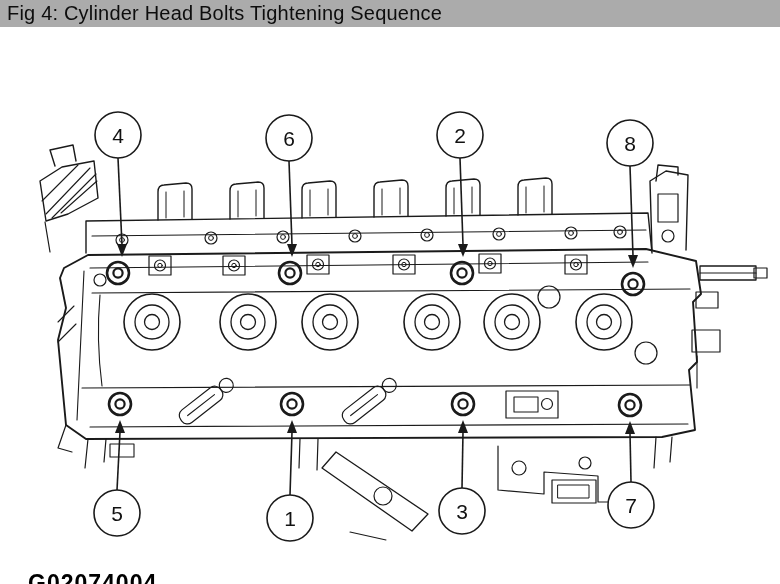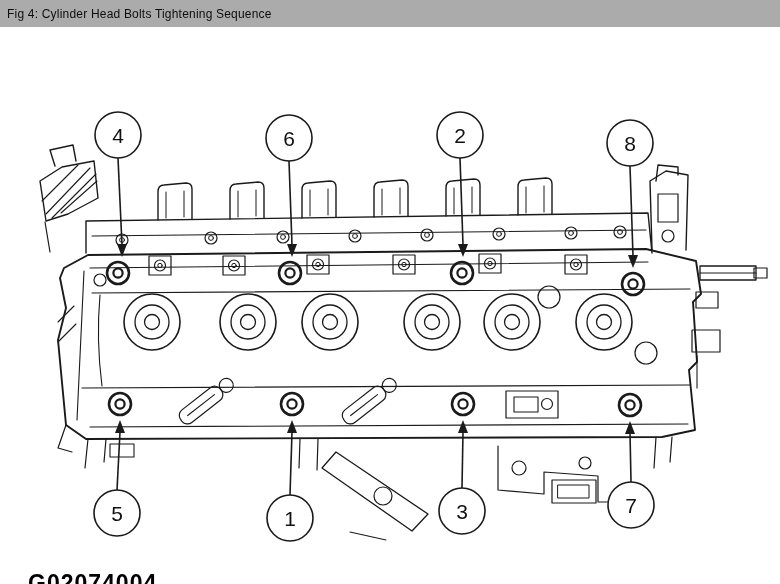--- a/index.html
+++ b/index.html
@@ -17,21 +17,21 @@
     width: 780px;
     height: 27px;
     background: #ababab;
     display: flex;
     align-items: center;
     padding-left: 7px;
     box-sizing: border-box;
     z-index: 3;
   }
   .header .title {
-    font-size: 12px;
+    font-size: 20px;
     color: #0d0d0d;
     letter-spacing: 0.2px;
     white-space: nowrap;
   }
   .canvas {
     position: absolute;
     top: 0; left: 0;
     width: 780px;
     height: 584px;
     z-index: 1;

